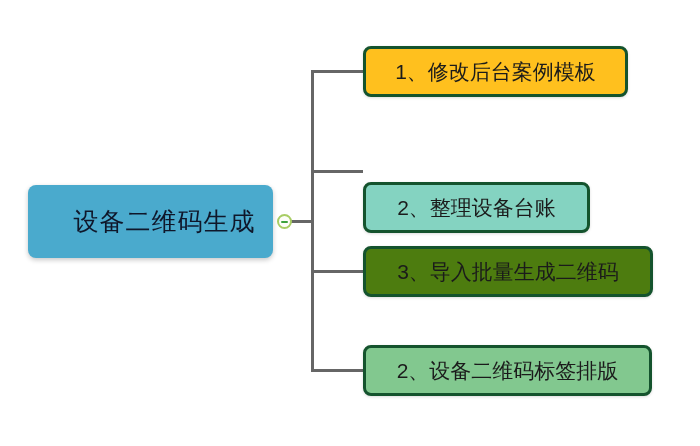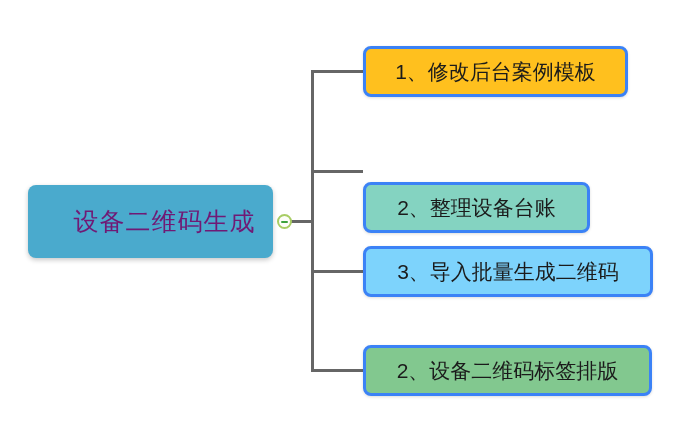--- a/index.html
+++ b/index.html
@@ -6,26 +6,26 @@
   .canvas{
     position:relative;width:700px;height:446px;background:#ffffff;overflow:hidden;
     font-family:"Liberation Sans", sans-serif;
   }
   .topic{
     position:absolute;display:flex;align-items:center;justify-content:center;
     box-sizing:border-box;border-radius:8px;cursor:default;
   }
   .root-topic{
     left:28px;top:185px;width:245px;height:73px;
-    color:#701a75;font-size:25px;letter-spacing:1px;
+    color:#0f172a;font-size:25px;letter-spacing:1px;
     box-shadow:0 2px 5px rgba(0,0,0,0.22);
     padding-left:28px;
   }
   .subtopic{
-    border:3px solid #3b82f6;
+    border:3px solid #14532d;
     color:#1b1b1b;font-size:21px;
     box-shadow:0 1px 3px rgba(0,0,0,0.14);
   }
   .subtopic .lbl{white-space:nowrap;}
   .st1{left:363px;top:46px;width:265px;height:51px;}
   .st2{left:363px;top:146px;width:227px;height:51px;margin-top:36px;}
   .st3{left:363px;top:246px;width:290px;height:51px;}
   .st4{left:363px;top:345px;width:289px;height:51px;}
   .line{position:absolute;background:#666666;}
   .stem   {left:291px;top:220px;width:21px;height:3px;}
@@ -61,20 +61,20 @@
   <div class="collapse-btn">
     <span class="minus"></span>
   </div>
 
   <div class="topic subtopic st1" style="background: rgb(255, 192, 30);">
     <span class="lbl">1、修改后台案例模板</span>
   </div>
   <div class="topic subtopic st2" style="background: rgb(132, 211, 193);">
     <span class="lbl">2、整理设备台账</span>
   </div>
-  <div class="topic subtopic st3" style="background: #7dd3fc;">
+  <div class="topic subtopic st3" style="background: #4d7c0f;">
     <span class="lbl">3、导入批量生成二维码</span>
   </div>
   <div class="topic subtopic st4" style="background: rgb(130, 200, 143);">
     <span class="lbl">2、设备二维码标签排版</span>
   </div>
 
 </div>
 
 </body></html>

